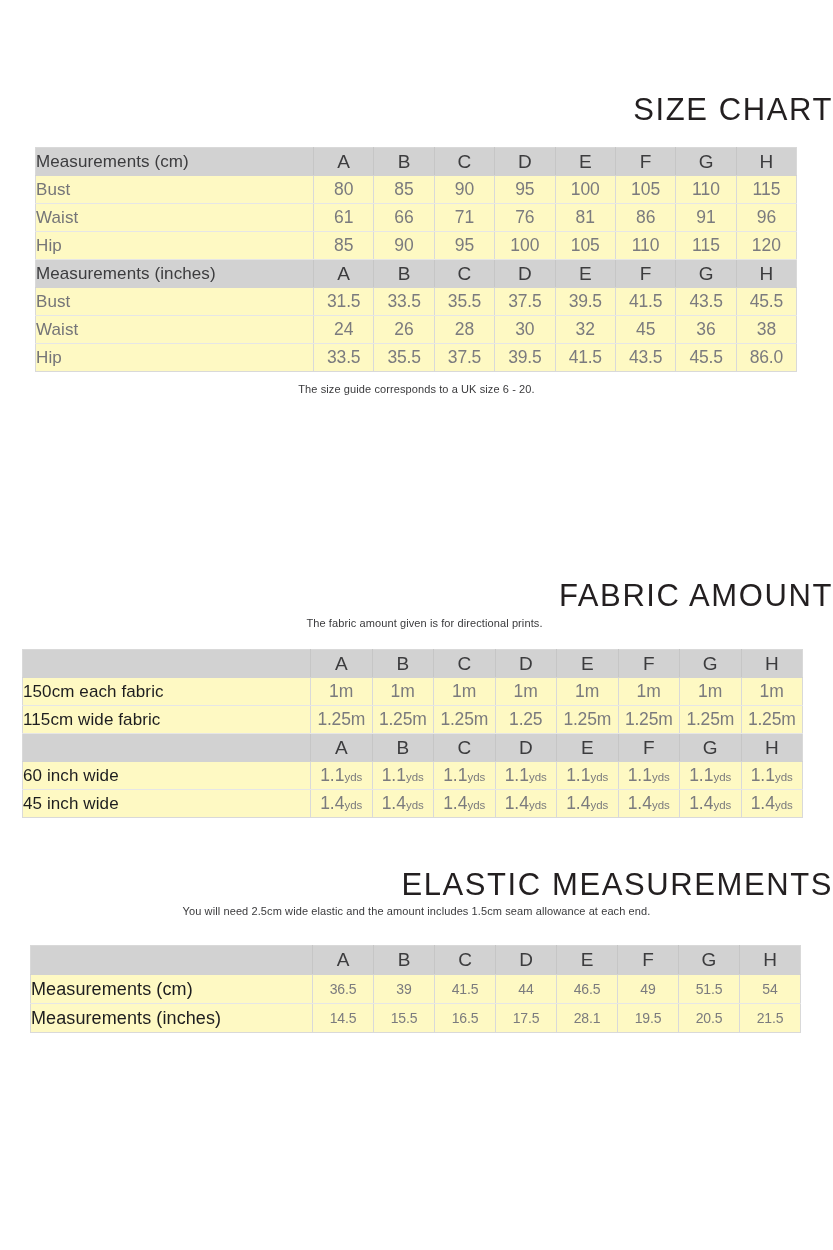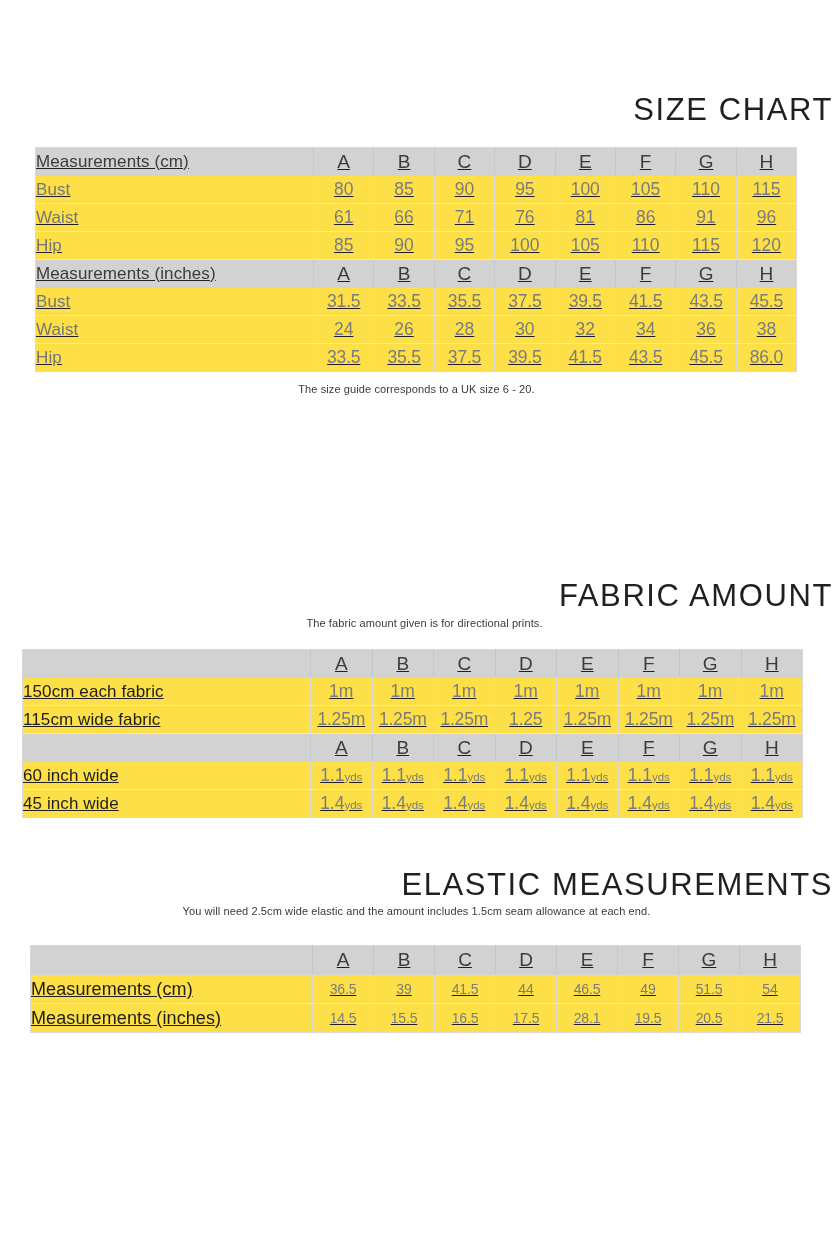--- a/index.html
+++ b/index.html
@@ -39,22 +39,21 @@
     font-size: 11px;
     line-height: 1.1;
     letter-spacing: 0.1px;
   }
 
   
   .tbl {
     border-collapse: collapse;
     table-layout: fixed;
     border: 1px solid #d9d9d9;
-    background: #fde047;
-    text-decoration: underline;
+    background: #fef9c3;
   }
   .tbl td {
     padding: 0;
     height: 27px;
     vertical-align: middle;
     border-right: 1px solid #d9d9d9;
     border-bottom: 1px solid #e6e6e6;
     font-weight: 400;
     overflow: hidden;
     white-space: nowrap;
@@ -196,21 +195,21 @@
           <td class="val val-tight"><span>43.5</span></td>
           <td class="val val-tight"><span>45.5</span></td>
         </tr>
         <tr>
           <td class="lbl lbl-grey">Waist</td>
           <td class="val"><span>24</span></td>
           <td class="val"><span>26</span></td>
           <td class="val"><span>28</span></td>
           <td class="val"><span>30</span></td>
           <td class="val"><span>32</span></td>
-          <td class="val"><span>34</span></td>
+          <td class="val"><span>45</span></td>
           <td class="val"><span>36</span></td>
           <td class="val"><span>38</span></td>
         </tr>
         <tr>
           <td class="lbl lbl-grey">Hip</td>
           <td class="val val-tight"><span>33.5</span></td>
           <td class="val val-tight"><span>35.5</span></td>
           <td class="val val-tight"><span>37.5</span></td>
           <td class="val val-tight"><span>39.5</span></td>
           <td class="val val-tight"><span>41.5</span></td>

